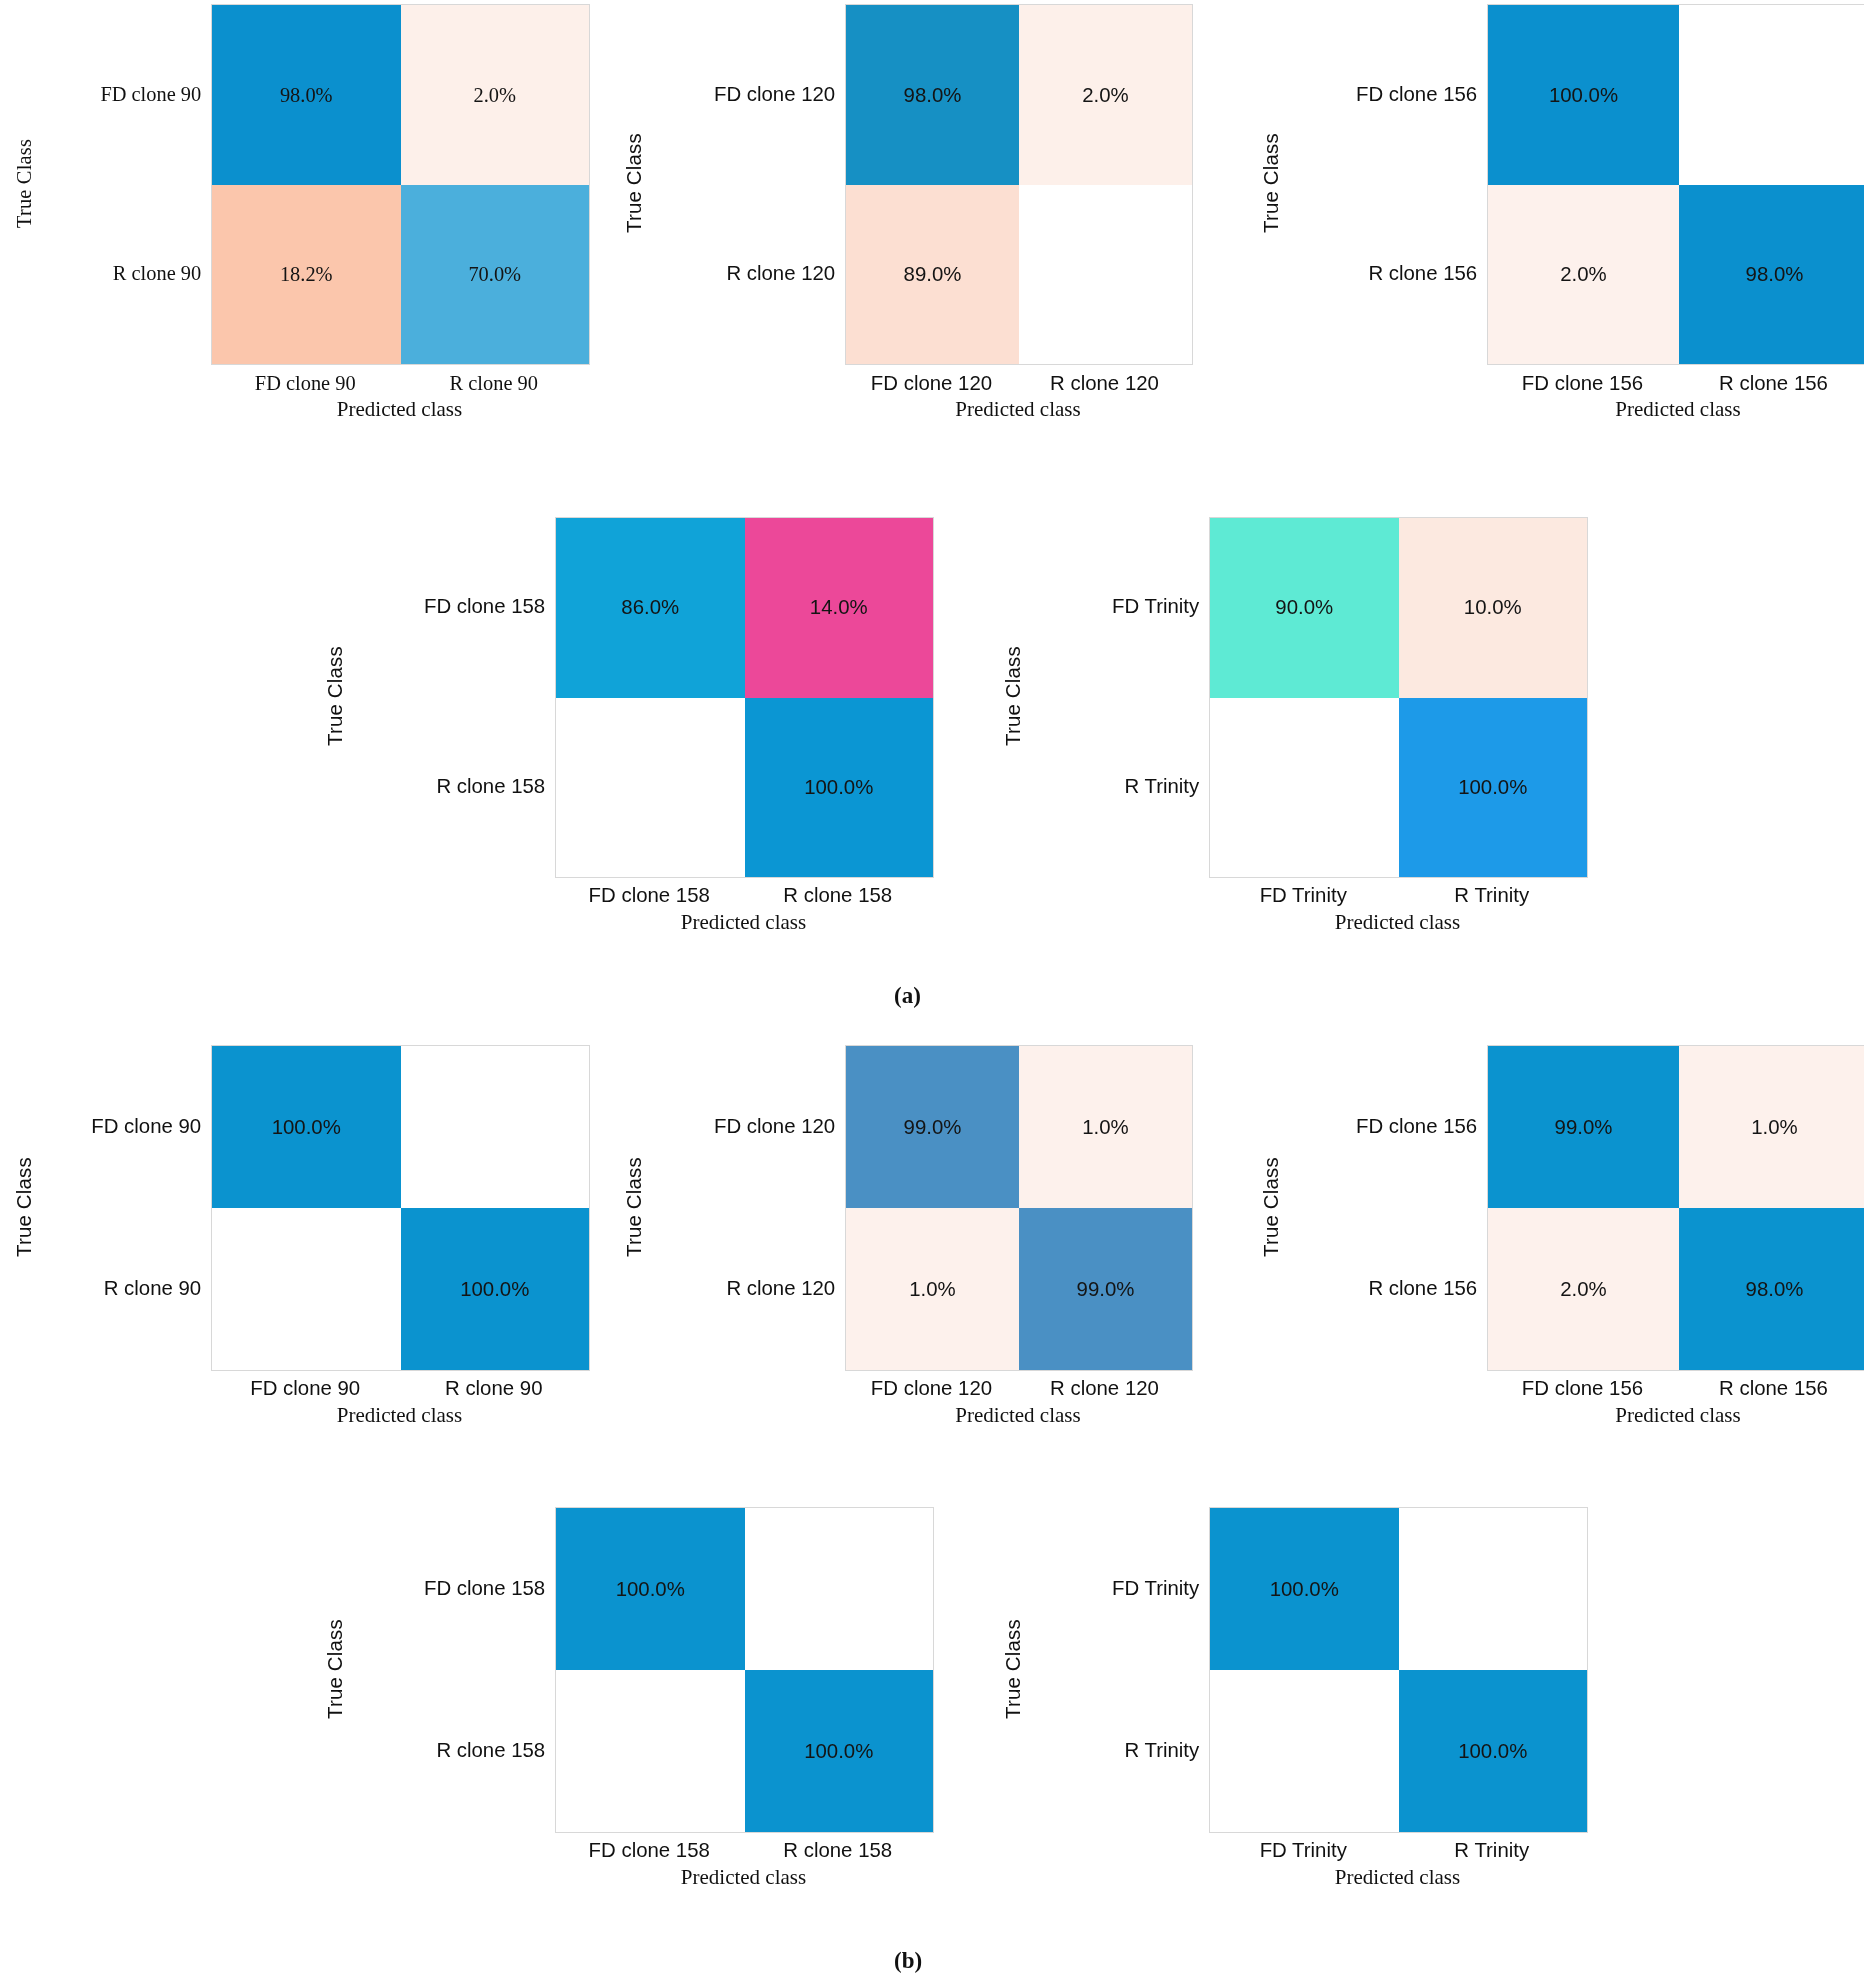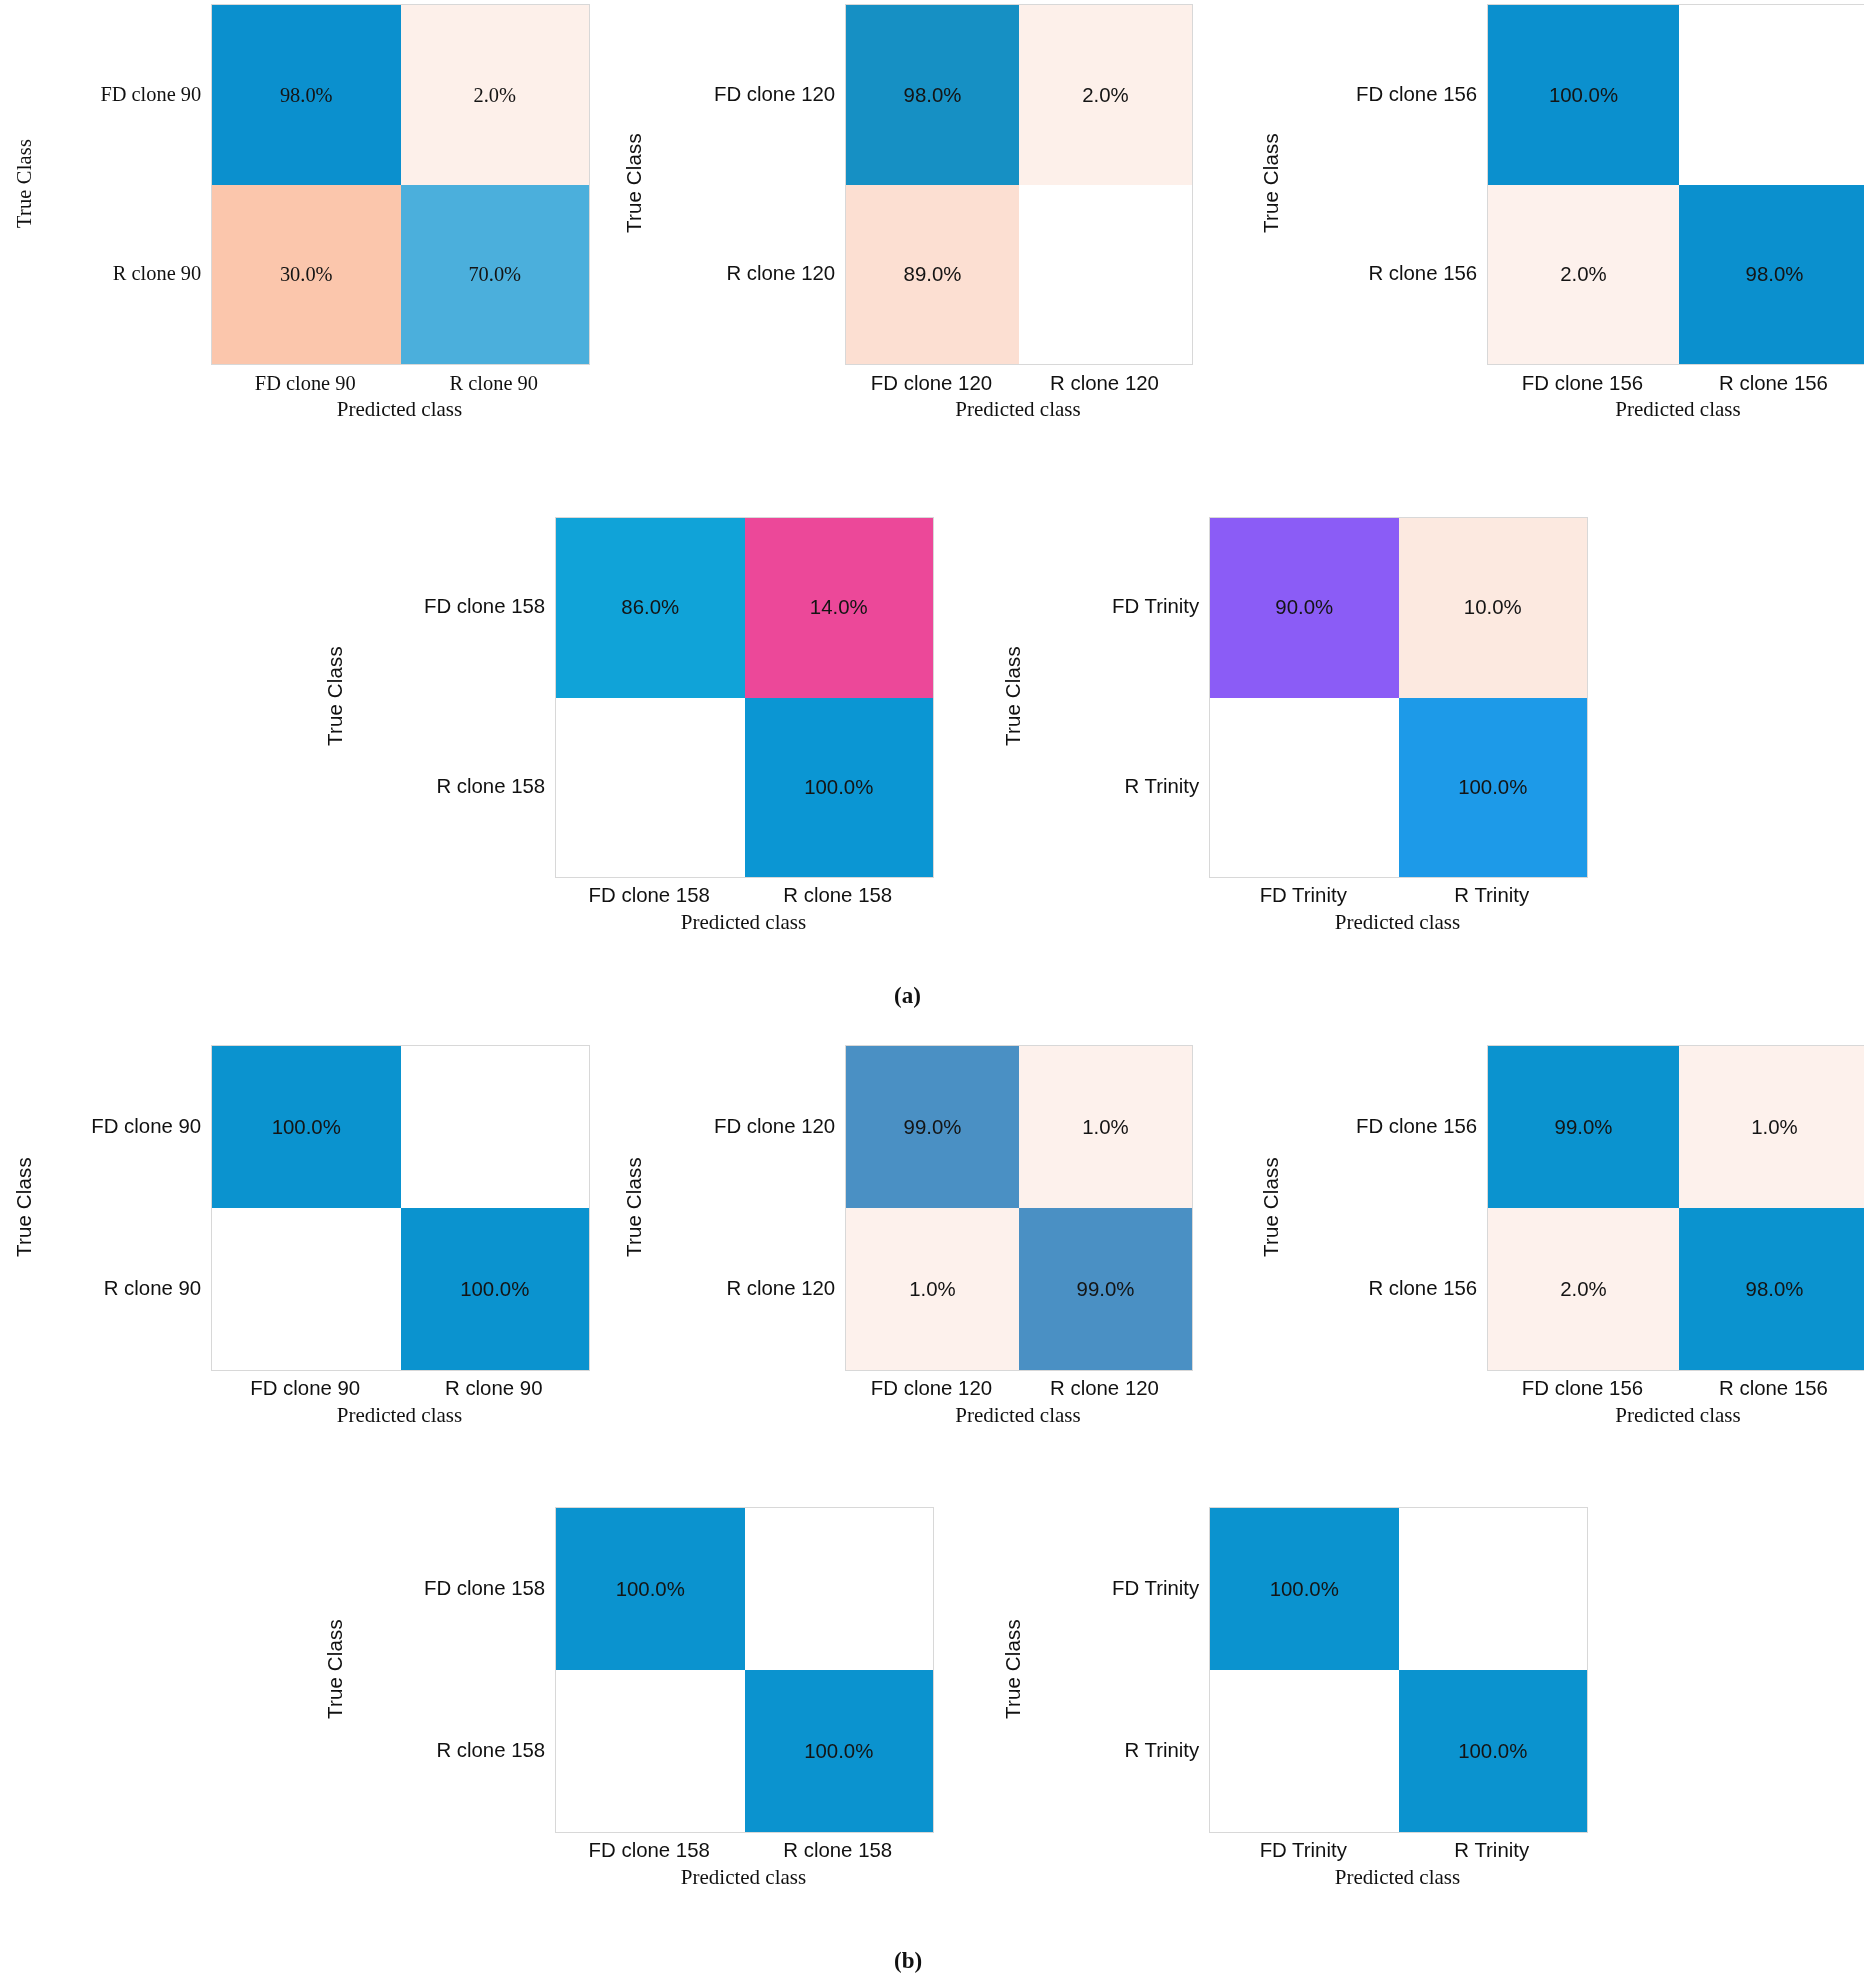--- a/index.html
+++ b/index.html
@@ -42,21 +42,21 @@
     <div class="cm serif" style="left: 9px; top: 4.4px;">
       <div class="cm-body">
         <div class="ylab" style="width: 31px; height: 359px;">True Class</div>
         <div class="ytick-col" style="width: 171px; height: 359px;">
           <div class="ytick" style="height: 180px;">FD clone 90</div>
           <div class="ytick" style="height: 180px;">R clone 90</div>
         </div>
         <div class="grid" style="width: 377px; height: 359px;">
           <div class="cell" style="background: rgb(11, 144, 206);">98.0%</div>
           <div class="cell" style="background: rgb(253, 240, 234);">2.0%</div>
-          <div class="cell" style="background: rgb(251, 198, 172);">30.0%</div>
+          <div class="cell" style="background: rgb(251, 198, 172);">18.2%</div>
           <div class="cell" style="background: rgb(75, 175, 220);">70.0%</div>
         </div>
       </div>
       <div class="xtick-row" style="margin-left: 202px; width: 377px;">
         <div class="xtick" style="width: 189px;">FD clone 90</div>
         <div class="xtick" style="width: 189px;">R clone 90</div>
       </div>
       <div class="xlab" style="margin-left: 202px; width: 377px;">Predicted class</div>
     </div>
     <div class="cm sans" style="left: 619px; top: 4.4px;">
@@ -119,21 +119,21 @@
       <div class="xlab" style="margin-left: 235px; width: 377px;">Predicted class</div>
     </div>
     <div class="cm sans" style="left: 998px; top: 517px;">
       <div class="cm-body">
         <div class="ylab" style="width: 31px; height: 359px;">True Class</div>
         <div class="ytick-col" style="width: 180px; height: 359px;">
           <div class="ytick" style="height: 180px;">FD Trinity</div>
           <div class="ytick" style="height: 180px;">R Trinity</div>
         </div>
         <div class="grid" style="width: 377px; height: 359px;">
-          <div class="cell" style="background: #8b5cf6;">90.0%</div>
+          <div class="cell" style="background: #5eead4;">90.0%</div>
           <div class="cell" style="background: rgb(252, 233, 224);">10.0%</div>
           <div class="cell" style="background: rgb(255, 255, 255);"></div>
           <div class="cell" style="background: rgb(29, 154, 232);">100.0%</div>
         </div>
       </div>
       <div class="xtick-row" style="margin-left: 211px; width: 377px;">
         <div class="xtick" style="width: 189px;">FD Trinity</div>
         <div class="xtick" style="width: 189px;">R Trinity</div>
       </div>
       <div class="xlab" style="margin-left: 211px; width: 377px;">Predicted class</div>

